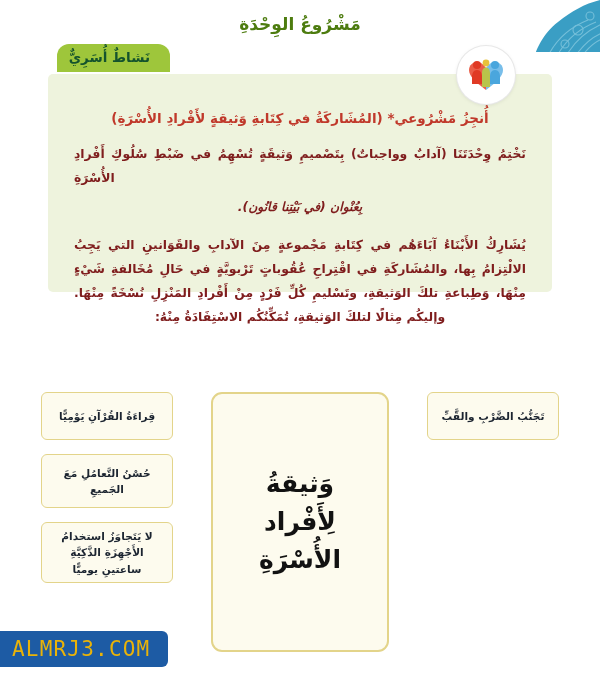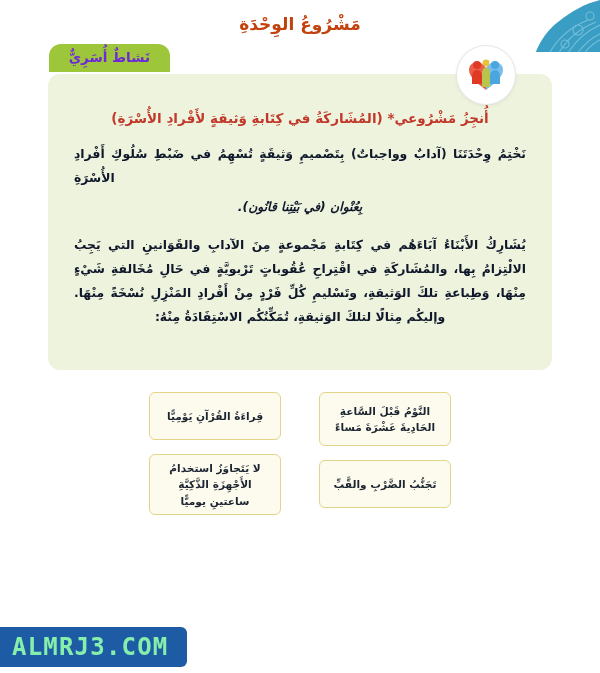--- a/index.html
+++ b/index.html
@@ -29,34 +29,34 @@
 
   
   .page-title {
     position: absolute;
     top: 14px;
     left: 0;
     width: 100%;
     text-align: center;
     font-size: 17px;
     font-weight: bold;
-    color: #c2410c;
+    color: #4d7c0f;
     letter-spacing: 0.4px;
   }
 
   
   .activity-tab {
     position: absolute;
     top: 44px;
     right: 430px;
     background: #9ec63b;
-    color: #6d28d9;
+    color: #14532d;
     font-size: 13.5px;
     font-weight: bold;
-    padding: 6px 20px 7px 20px;
+    padding: 6px 20px 7px 12px;
     border-radius: 12px 12px 0 0;
     line-height: 1.1;
     white-space: nowrap;
   }
 
   
   .family-badge {
     position: absolute;
     top: 46px;
     right: 85px;
@@ -71,38 +71,38 @@
     z-index: 4;
   }
   .family-badge svg { display: block; }
 
   
   .green-panel {
     position: absolute;
     top: 74px;
     left: 48px;
     right: 48px;
-    height: 296px;
+    height: 218px;
     background: #eef3dd;
-    border-radius: 12px;
+    border-radius: 5px;
     box-sizing: border-box;
     padding: 28px 26px 14px 26px;
   }
 
   .intro-heading {
     color: #c0392b;
     font-size: 13.5px;
     font-weight: bold;
     text-align: center;
     line-height: 1.5;
     margin: 6px 0 14px 0;
   }
 
   .body-par {
-    color: #0f172a;
+    color: #7f1d1d;
     font-size: 12.4px;
     font-weight: bold;
     line-height: 1.95;
     text-align: justify;
     text-align-last: center;
     margin: 0 0 14px 0;
   }
   .body-par.first { text-align-last: left; }
 
   
@@ -173,24 +173,24 @@
   .watermark {
     position: absolute;
     left: -14px;
     bottom: 6px;
     background: #1d5ba4;
     border-radius: 6px;
     padding: 6px 18px 6px 26px;
     z-index: 9;
   }
   .watermark-text {
-    color: #86efac;
+    color: #eab308;
     font-family: "DejaVu Sans Mono", "Liberation Mono", monospace;
-    font-size: 24px;
-    font-weight: bold;
+    font-size: 21px;
+    font-weight: normal;
     letter-spacing: 1.2px;
     direction: ltr;
     display: block;
   }
 </style>
 </head>
 <body>
 
 <div class="corner-deco">
   <svg width="130" height="52" viewBox="0 0 130 52" xmlns="http://www.w3.org/2000/svg">
@@ -237,27 +237,34 @@
 <div class="green-panel">
   <div class="intro-heading">أُنجِزُ مَشْرُوعي* (المُشَاركَةُ في كِتَابةِ وَثيقةٍ لأَفْرادِ الأُسْرَةِ)</div>
   <div class="body-par first">نَخْتِمُ وِحْدَتَنَا (آدابٌ وواجباتٌ) بِتَصْميمِ وَثيقَةٍ تُسْهِمُ في ضَبْطِ سُلُوكِ أَفْرادِ الأُسْرَةِ</div>
   <div class="body-par" style="text-align-last:center;margin-top:-10px;font-style:italic;">بِعُنْوان (في بَيْتِنا قانُون).</div>
   <div class="body-par">يُشَارِكُ الأَبْنَاءُ آبَاءَهُم في كِتَابةِ مَجْموعةٍ مِنَ الآدابِ والقَوَانينِ التي يَجِبُ الالْتِزامُ بِها، والمُشَاركَةِ في اقْتِراحِ عُقُوباتٍ تَرْبويَّةٍ في حَالِ مُخَالفةِ شَيْءٍ مِنْهَا، وَطِباعةِ تلكَ الوَثيقةِ، وتَسْليمِ كُلِّ فَرْدٍ مِنْ أَفْرادِ المَنْزِلِ نُسْخَةً مِنْهَا. وإليكُم مِثالًا لتلكَ الوَثيقةِ، تُمَكِّنُكُم الاسْتِفَادَةُ مِنْهُ:</div>
 </div>
 
 <div class="diagram">
 
   <div class="diagram-column">
-    <div class="leaf-box two-line">النَّوْمُ قَبْلَ السَّاعةِ الحَادِيةَ عَشْرَةَ مَساءً</div>
     <div class="leaf-box">تَجَنُّبُ الضَّرْبِ والقَّبِّ</div>
   </div>
 
+  <div class="center-column">
+    <div class="center-box">
+      <div class="center-line">وَثيقةُ</div>
+      <div class="center-line">لِأَفْراد</div>
+      <div class="center-line">الأُسْرَةِ</div>
+    </div>
+  </div>
 
   <div class="diagram-column">
     <div class="leaf-box">قِراءَةُ القُرْآنِ يَوْمِيًّا</div>
+    <div class="leaf-box two-line">حُسْنُ التَّعامُلِ مَعَ الجَميعِ</div>
     <div class="leaf-box two-line">لا يَتَجاوَزُ استخدامُ الأَجْهِزَةِ الذَّكِيَّةِ ساعتينِ يوميًّا</div>
   </div>
 
 </div>
 
 <div class="watermark">
   <span class="watermark-text">ALMRJ3.COM</span>
 </div>
 
 </body></html>

